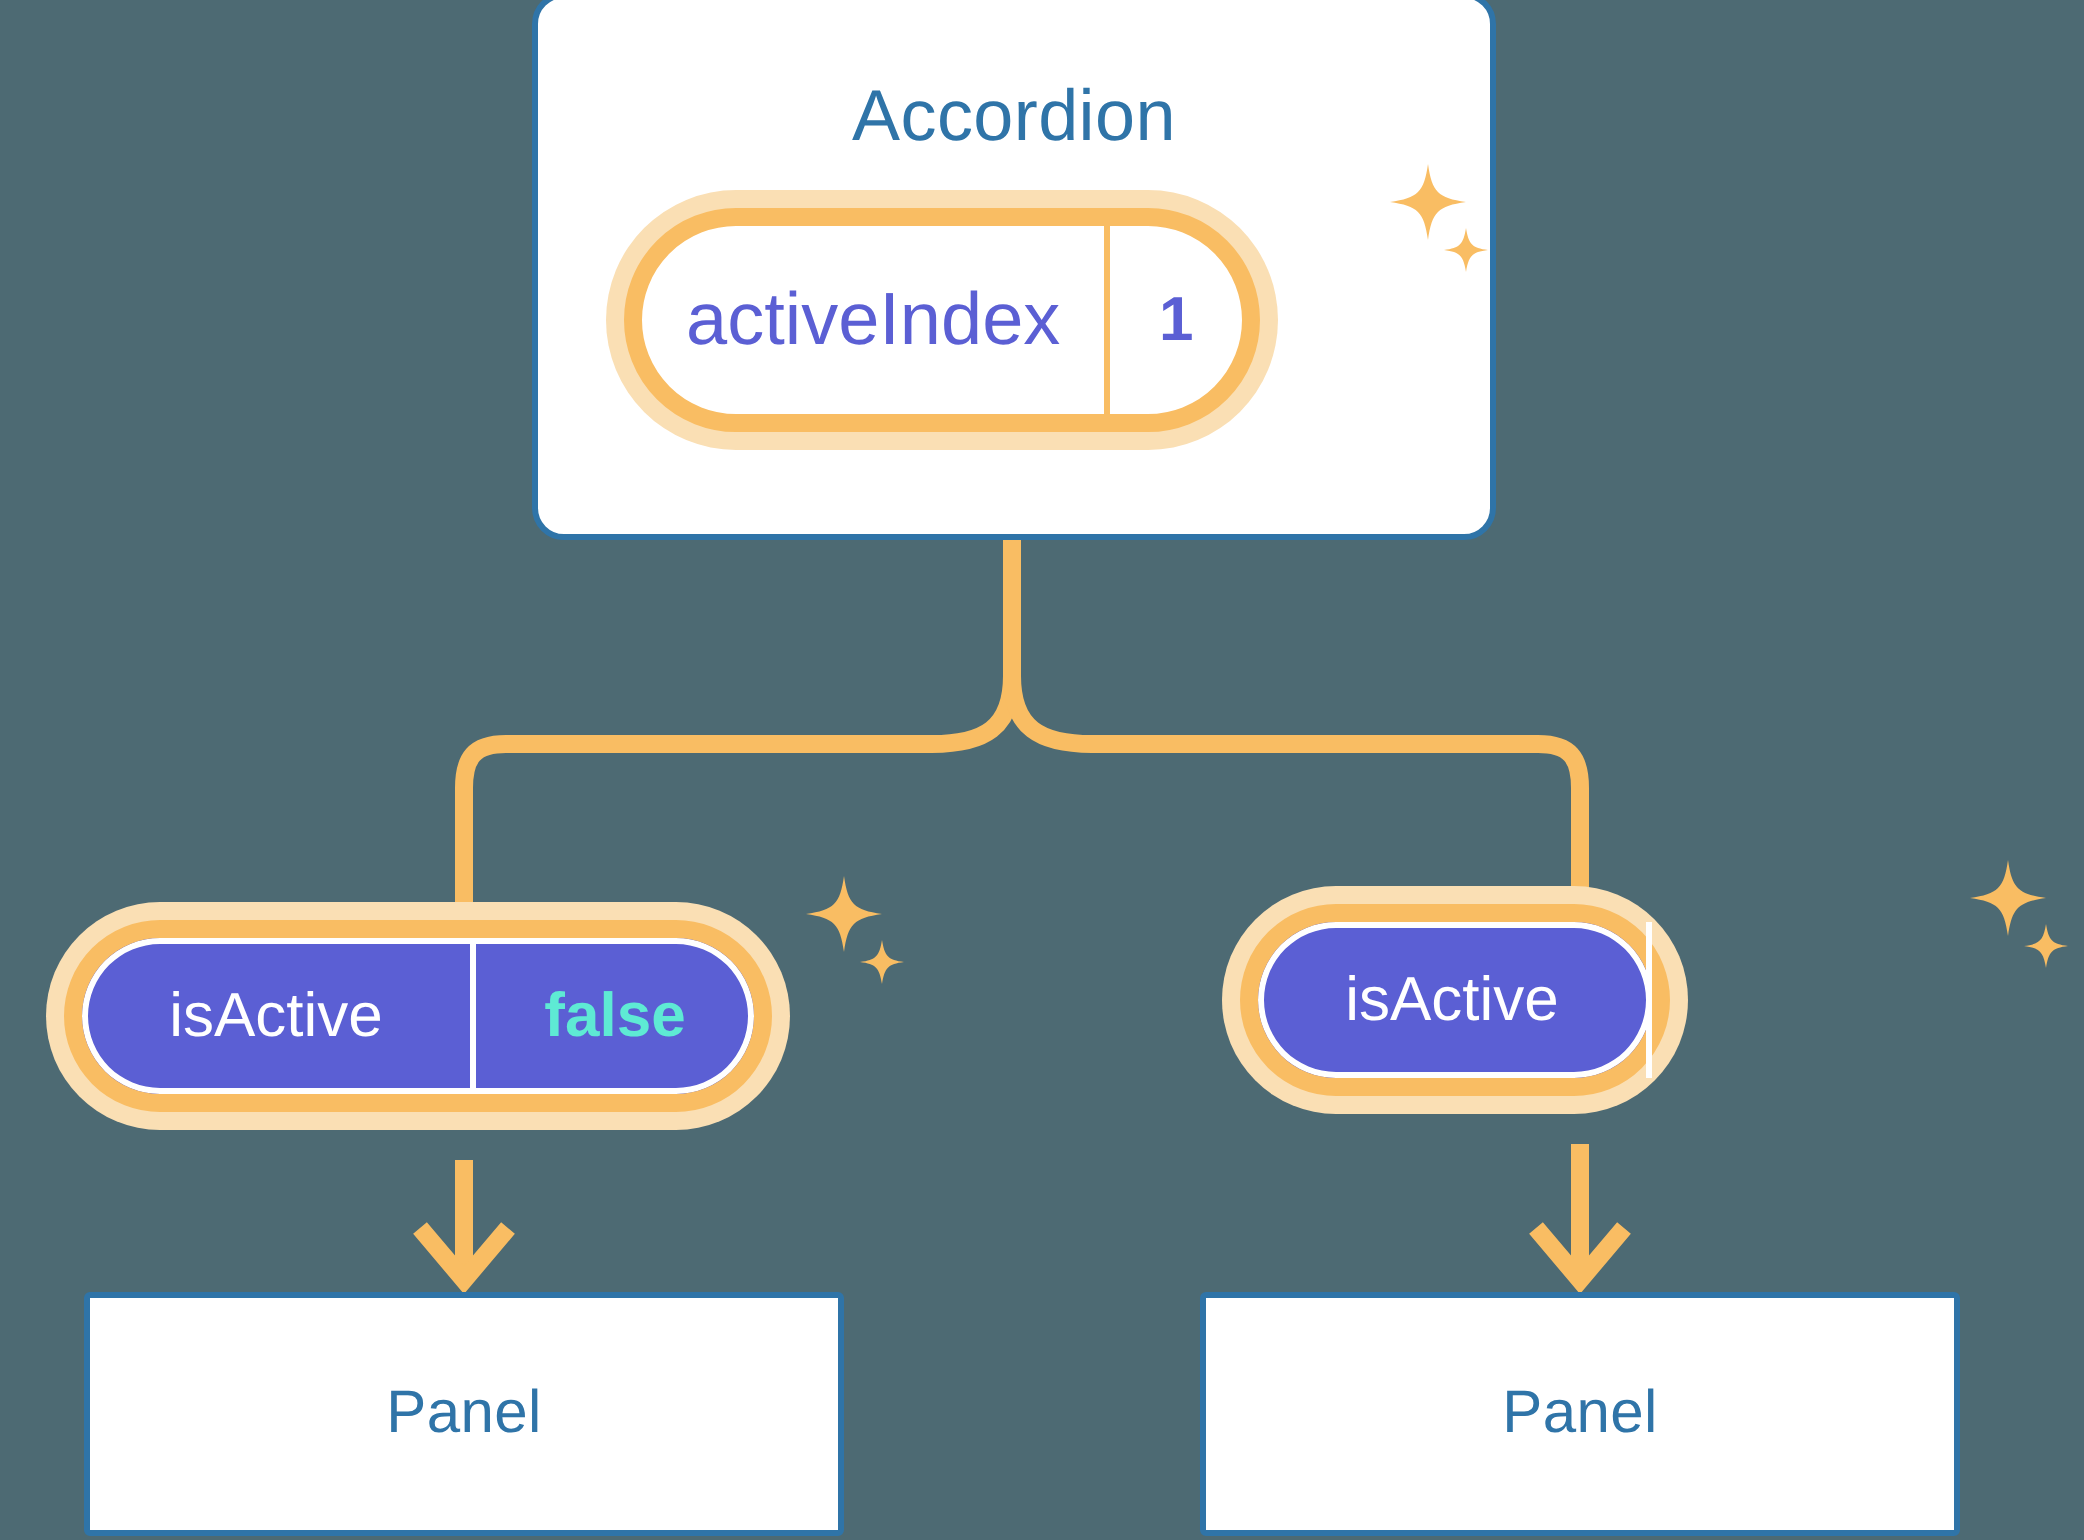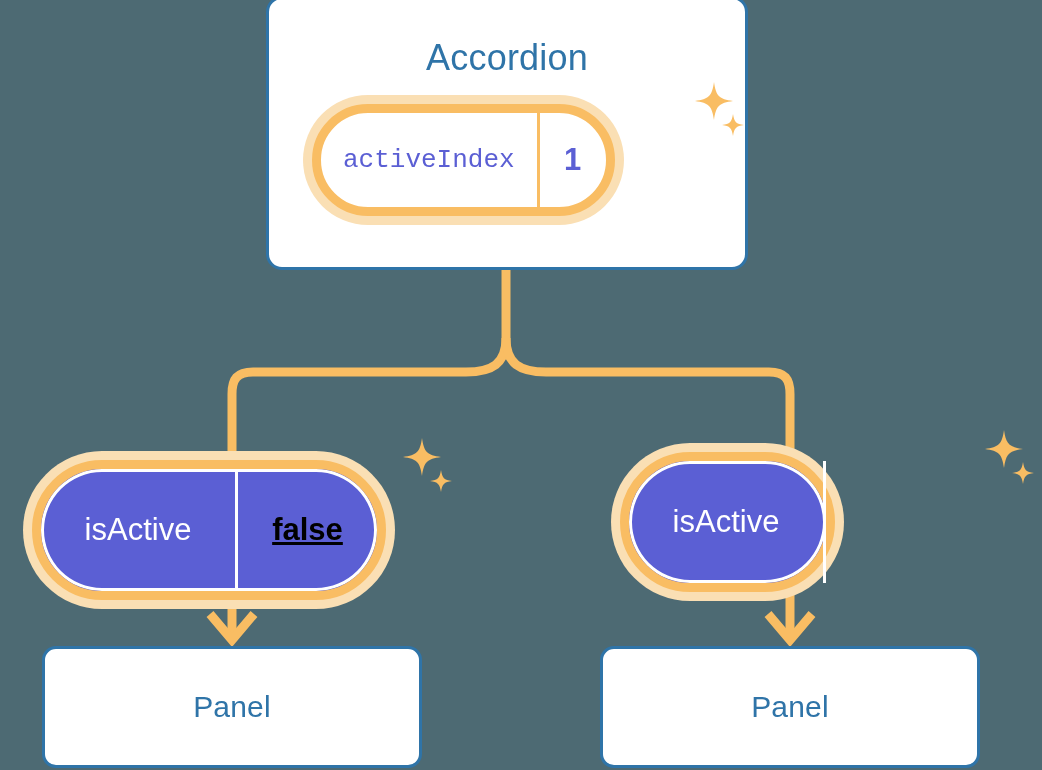--- a/index.html
+++ b/index.html
@@ -28,21 +28,21 @@
     height: 770px;
     z-index: 1;
     pointer-events: none;
   }
 
   
   .card {
     position: absolute;
     background: #ffffff;
     border: 3px solid #2f74a8;
-    border-radius: 14px;
+    border-radius: 3px;
     box-sizing: border-box;
     z-index: 2;
   }
   .card-title {
     color: #2f74a8;
     text-align: center;
     font-size: 31px;
     letter-spacing: 0.2px;
   }
 
@@ -106,47 +106,45 @@
     left: 312px;
     top: 104px;
   }
   #pill-root {
     height: 112px;
     background: #ffffff;
   }
   #pill-root .pill-key {
     min-width: 213px;
     color: #5b5fd4;
-    font-size: 26px;
+    font-size: 37px;
     border-right: 3px solid #f9bd63;
-    font-family: Liberation Mono, monospace;
   }
   #pill-root .pill-val {
     min-width: 66px;
     color: #5b5fd4;
     font-size: 31px;
   }
 
   
   .pill-leaf {
-    height: 140px;
+    height: 96px;
     background: #5b5fd4;
     border-radius: 999px;
     box-shadow: 0 0 0 9px #fadfb4, inset 0 0 0 3px #ffffff;
   }
   .pill-leaf .pill-key {
     color: #ffffff;
     font-size: 31px;
     border-right: 3px solid #ffffff;
   }
   .pill-leaf .pill-val {
-    color: #000000;
+    color: #5eead4;
     font-size: 31px;
     font-weight: bold;
-    text-decoration: underline;
   }
 
   #pill-left-wrap  { left: 32px;  top: 460px; }
   #pill-left .pill-key { min-width: 197px; }
   #pill-left .pill-val { min-width: 139px; }
 
   #pill-right-wrap { left: 620px; top: 452px; }
   #pill-right .pill-key { min-width: 197px; }
   #pill-right .pill-val { min-width: 139px; }
 

